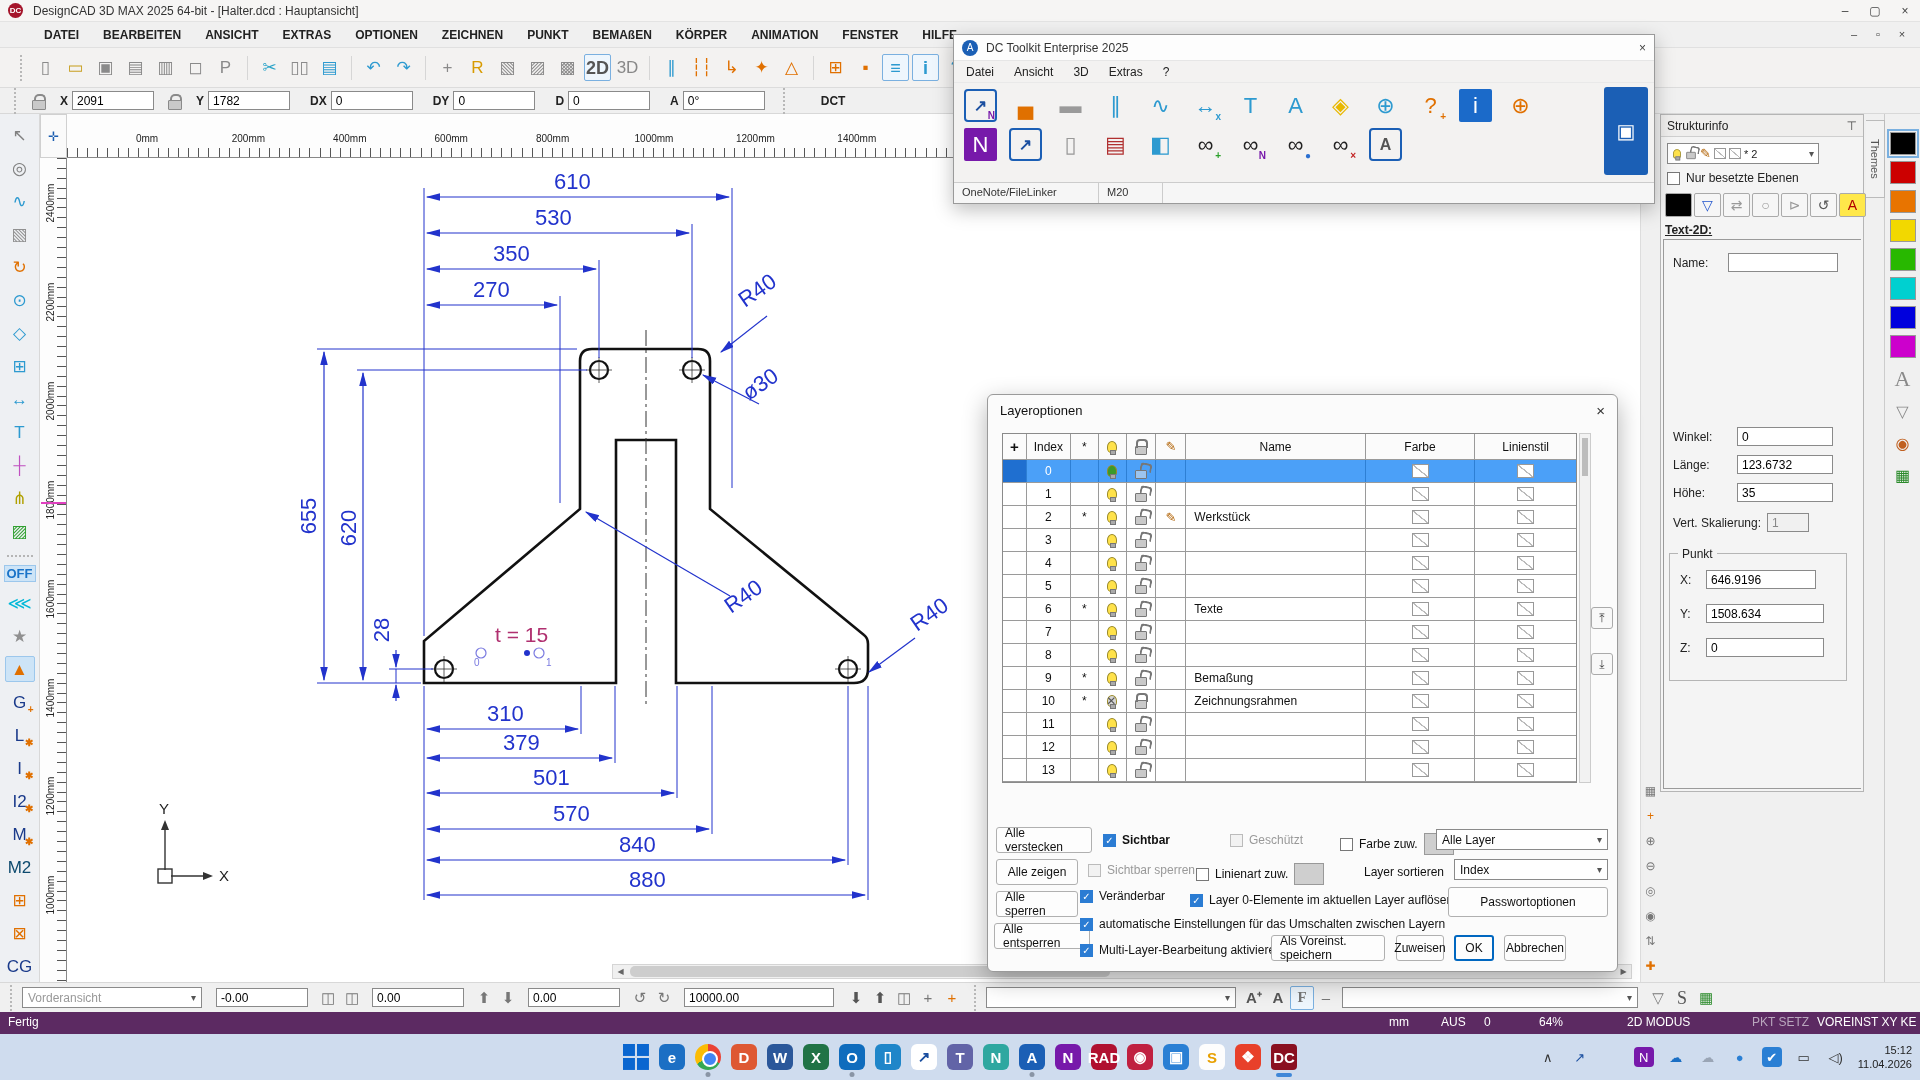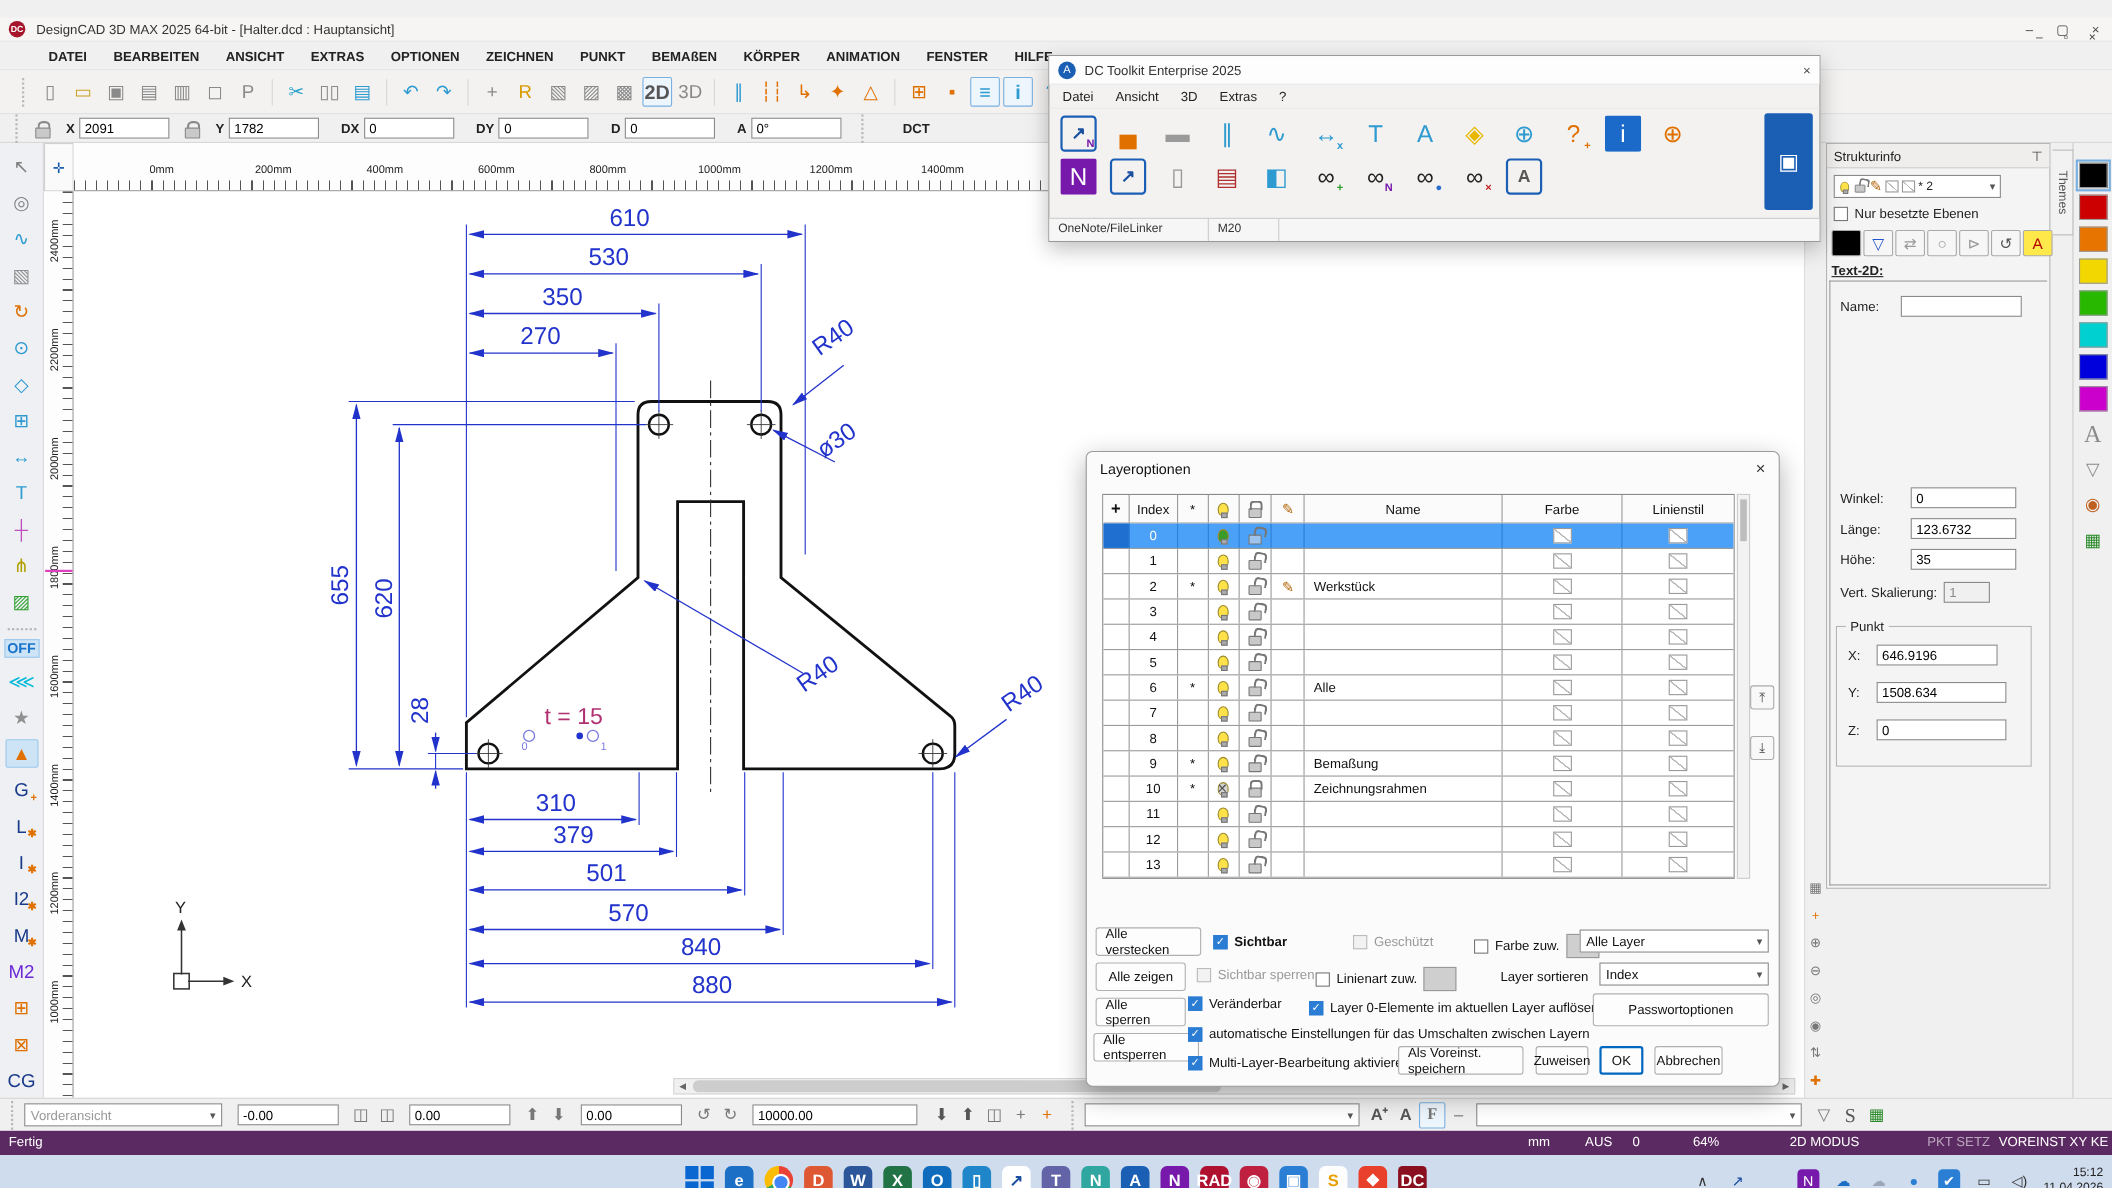--- a/index.html
+++ b/index.html
@@ -1,17 +1,17 @@
 <!DOCTYPE html>
 <html><head>
 <meta charset="utf-8">
 <style>
   * { margin:0; padding:0; box-sizing:border-box; }
   html,body { width:1920px; height:1080px; overflow:hidden; font-family:"Liberation Sans", sans-serif; background:#e8e8e8; }
-  .abs { position:absolute;margin-top:16px; }
+  .abs { position:absolute; }
   #screen { position:relative; width:1920px; height:1080px; background:#f0f0f0; }
 
   
   #titlebar { left:0; top:0; width:1920px; height:22px; background:#f6f5f4; display:flex; align-items:center; font-size:12px; color:#333; border-bottom:1px solid #e3e3e3;}
   .dc-logo { width:15px; height:15px; border-radius:50%; background:#a5152b; color:#fff; font-size:8px; font-weight:bold; display:flex; align-items:center; justify-content:center; margin:0 10px 0 8px;}
   .wctl { margin-left:auto; display:flex; }
   .wbtn { width:30px; height:20px; display:flex; align-items:center; justify-content:center; color:#444; font-size:12px;}
   #menubar { left:0; top:22px; width:1920px; height:26px; background:#f0f0f0; display:flex; align-items:center; gap:24px; padding-left:44px; font-size:12px; font-weight:bold; color:#222; border-bottom:1px solid #e0e0e0;}
   #menubar .mi { cursor:default; }
   .doc-ico { position:absolute; left:16px; top:26px; width:18px; height:18px; border:1px solid #3a78c2; background:#eaf2fb; color:#1a5db0; font-size:10px; font-weight:bold; display:flex; align-items:center; justify-content:center;}
@@ -377,21 +377,21 @@
           <span class="sub" style="color: rgb(224, 112, 0);">✱</span>
         </div>
         <div class="ic" style="color: rgb(26, 58, 138);">
           <span class="g">I2</span>
           <span class="sub" style="color: rgb(224, 112, 0);">✱</span>
         </div>
         <div class="ic" style="color: rgb(26, 58, 138);">
           <span class="g">M</span>
           <span class="sub" style="color: rgb(224, 112, 0);">✱</span>
         </div>
-        <div class="ic" style="color: #6d28d9;">
+        <div class="ic" style="color: #0c4a6e;">
           <span class="g">M2</span>
         </div>
         <div class="ic" style="color: rgb(224, 112, 0);">
           <span class="g">⊞</span>
         </div>
         <div class="ic" style="color: rgb(224, 112, 0);">
           <span class="g">⊠</span>
         </div>
         <div class="ic" style="color: rgb(26, 58, 138);">
           <span class="g">CG</span>
@@ -941,21 +941,21 @@
             <span class="lc w-plus"></span>
             <span class="lc w-idx">6</span>
             <span class="lc w-star">*</span>
             <span class="lc w-bulb">
               <span class="bulb"></span>
             </span>
             <span class="lc w-lock">
               <span class="lockic"></span>
             </span>
             <span class="lc w-pen"></span>
-            <span class="lc w-name name">Alle</span>
+            <span class="lc w-name name">Texte</span>
             <span class="lc w-farbe">
               <span class="lsw"></span>
             </span>
             <span class="lc w-ls">
               <span class="lsw"></span>
             </span>
           </div>
           <div class="lrow">
             <span class="lc w-plus"></span>
             <span class="lc w-idx">7</span>

